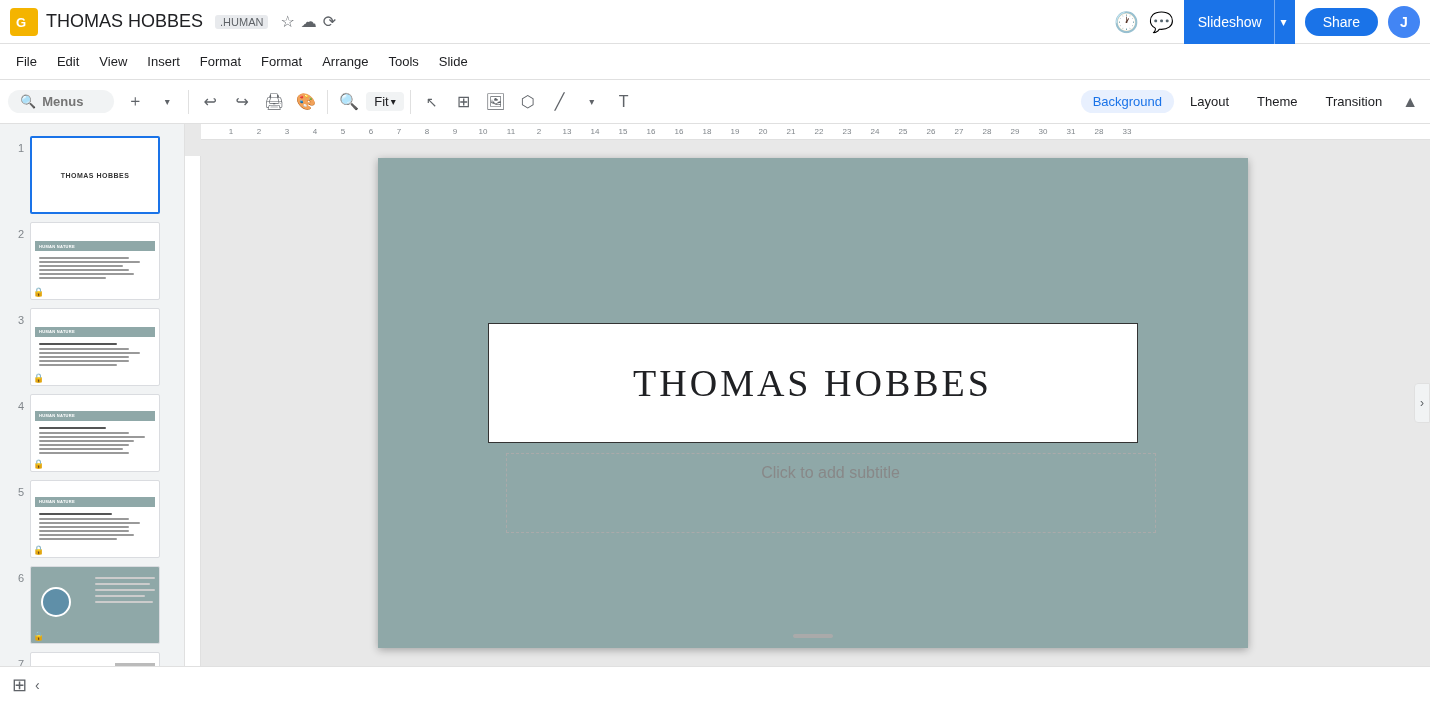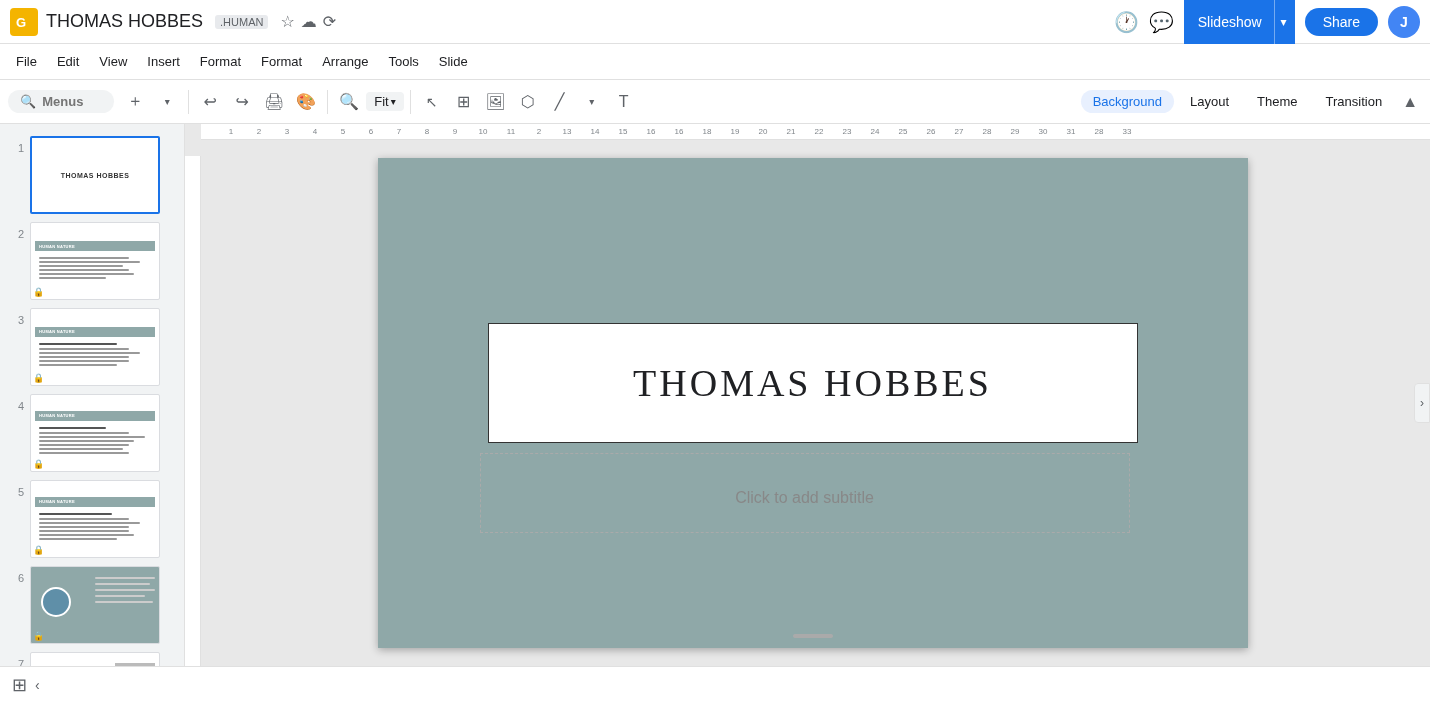--- a/index.html
+++ b/index.html
@@ -174,22 +174,22 @@
     }
     .slide-title-box {
       position: absolute; left: 110px; top: 165px; width: 650px; height: 120px;
       background: #fff; border: 1px solid #333; display: flex; align-items: center; justify-content: center;
     }
     .slide-title-text {
       font-size: 38px; font-weight: 400; color: #202124; letter-spacing: 3px;
       font-family: 'Georgia', serif;
     }
     .slide-subtitle-box {
-      position: absolute; left: 102px; top: 295px; width: 650px; height: 80px;
-      border: 1px dashed #aaa; display: flex; align-items: center; justify-content: center;
+      position: absolute; left: 128px; top: 295px; width: 650px; height: 80px;
+      border: 1px dashed #aaa; display: flex; align-items: flex-start; justify-content: center;
       padding-top: 10px;
     }
     .slide-subtitle-placeholder {
       font-size: 16px; color: #888; font-style: normal;
     }
     .slide-page-indicator {
       position: absolute; bottom: 10px; left: 50%; transform: translateX(-50%);
       width: 40px; height: 4px; background: #aaa; border-radius: 2px;
     }
 

